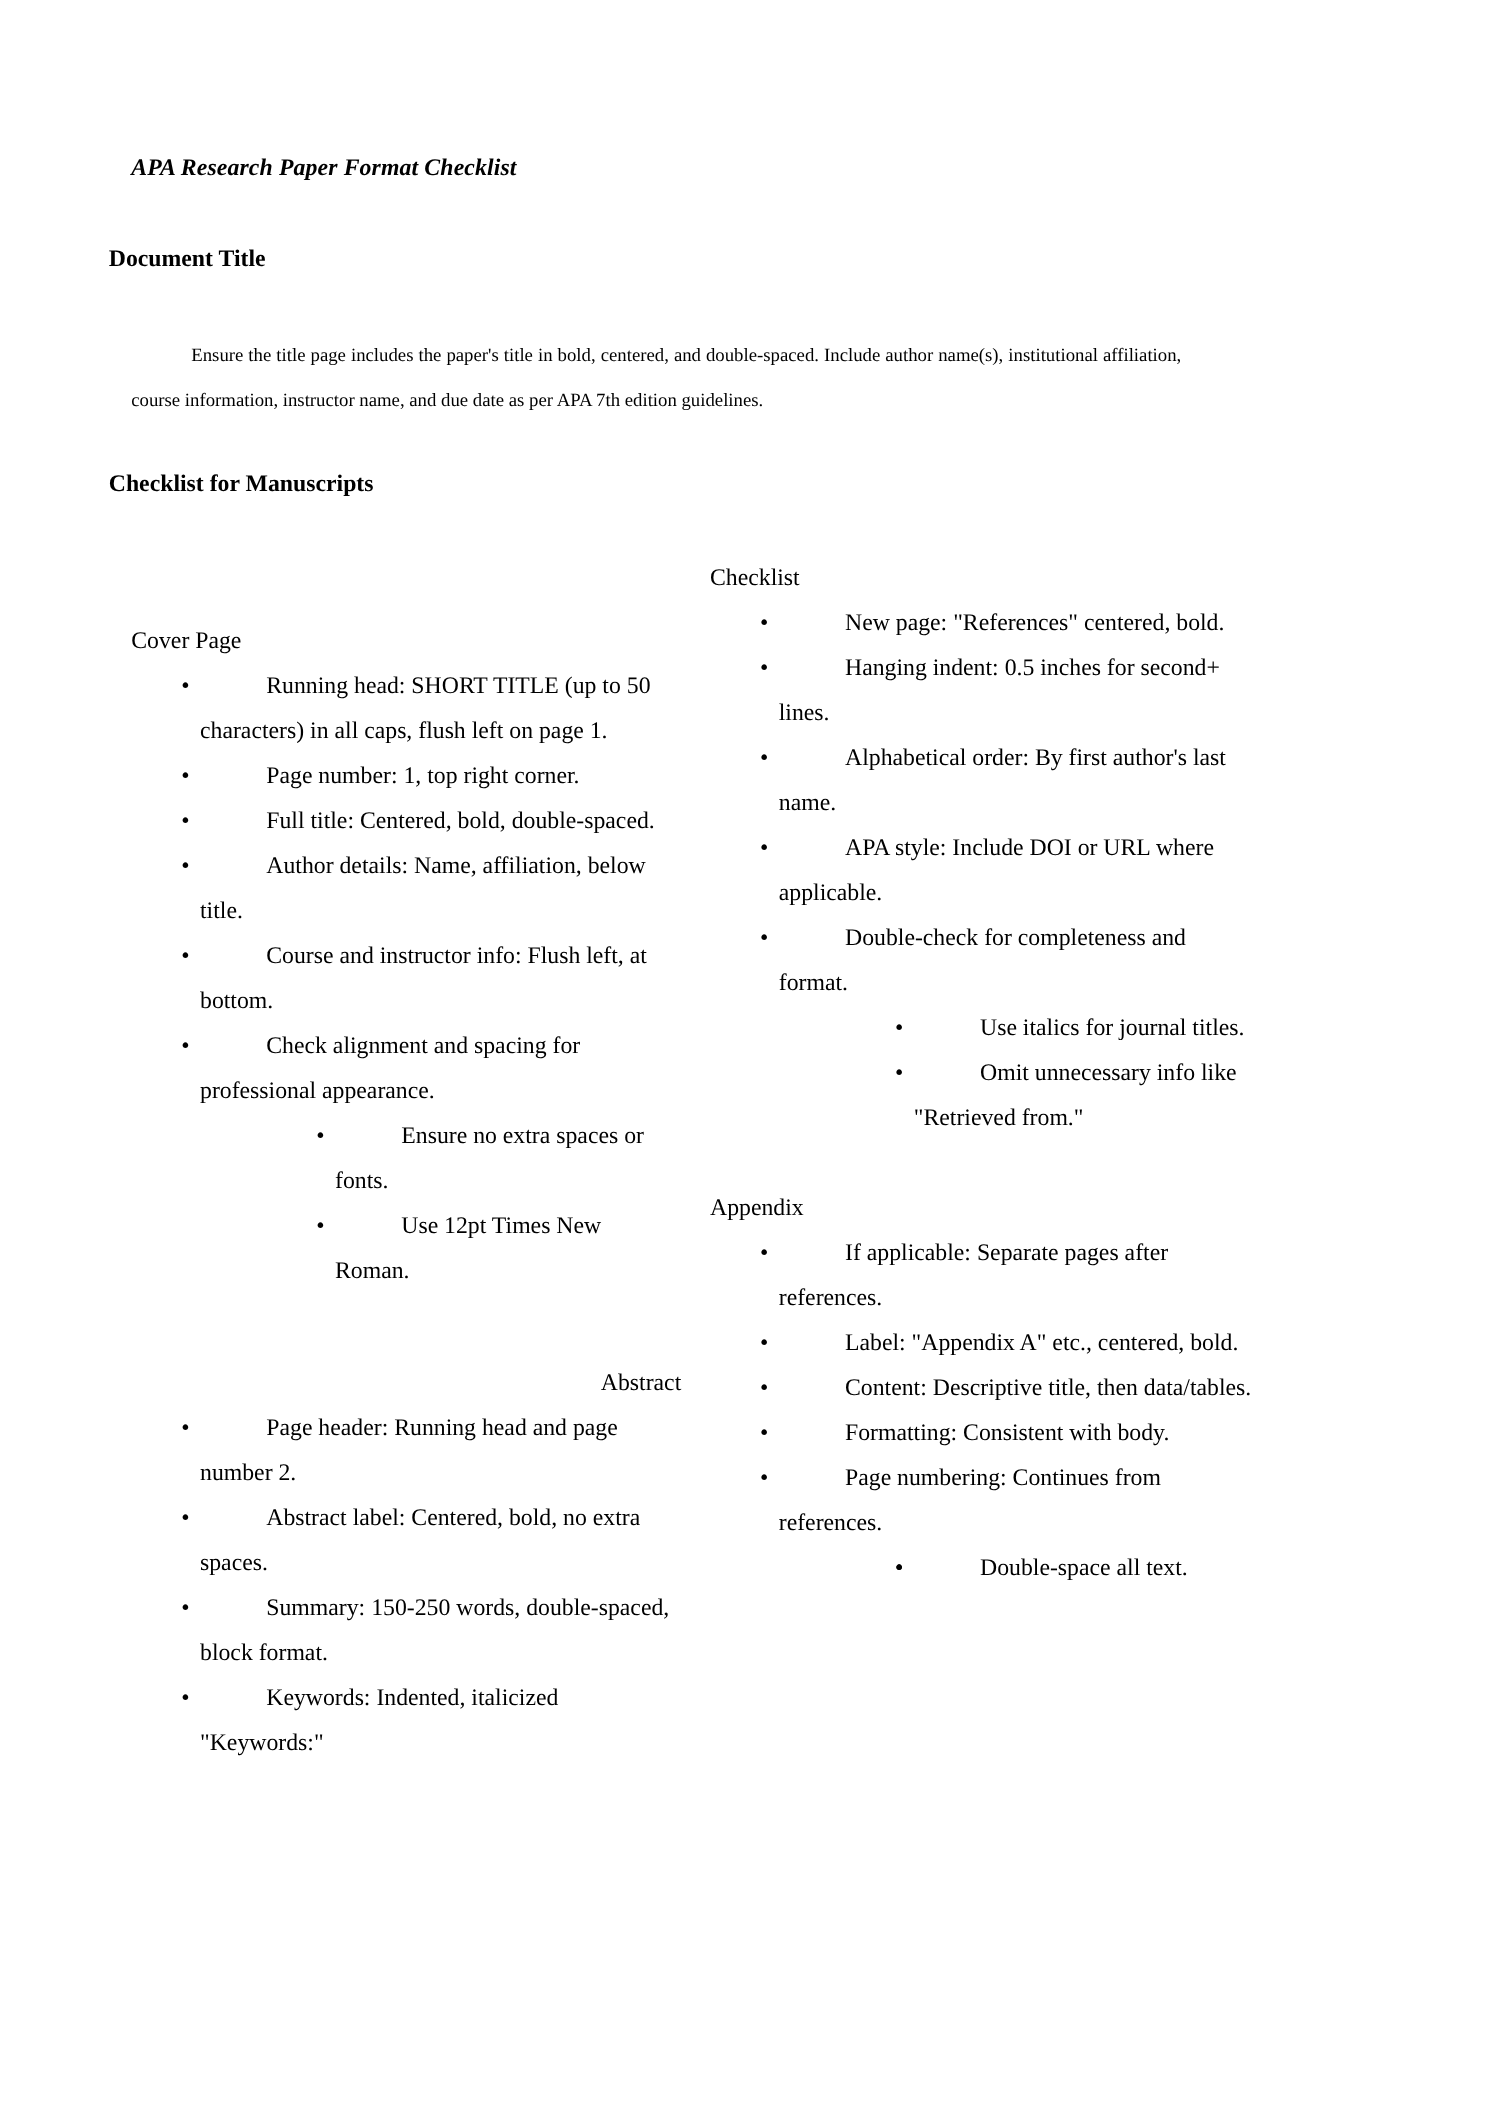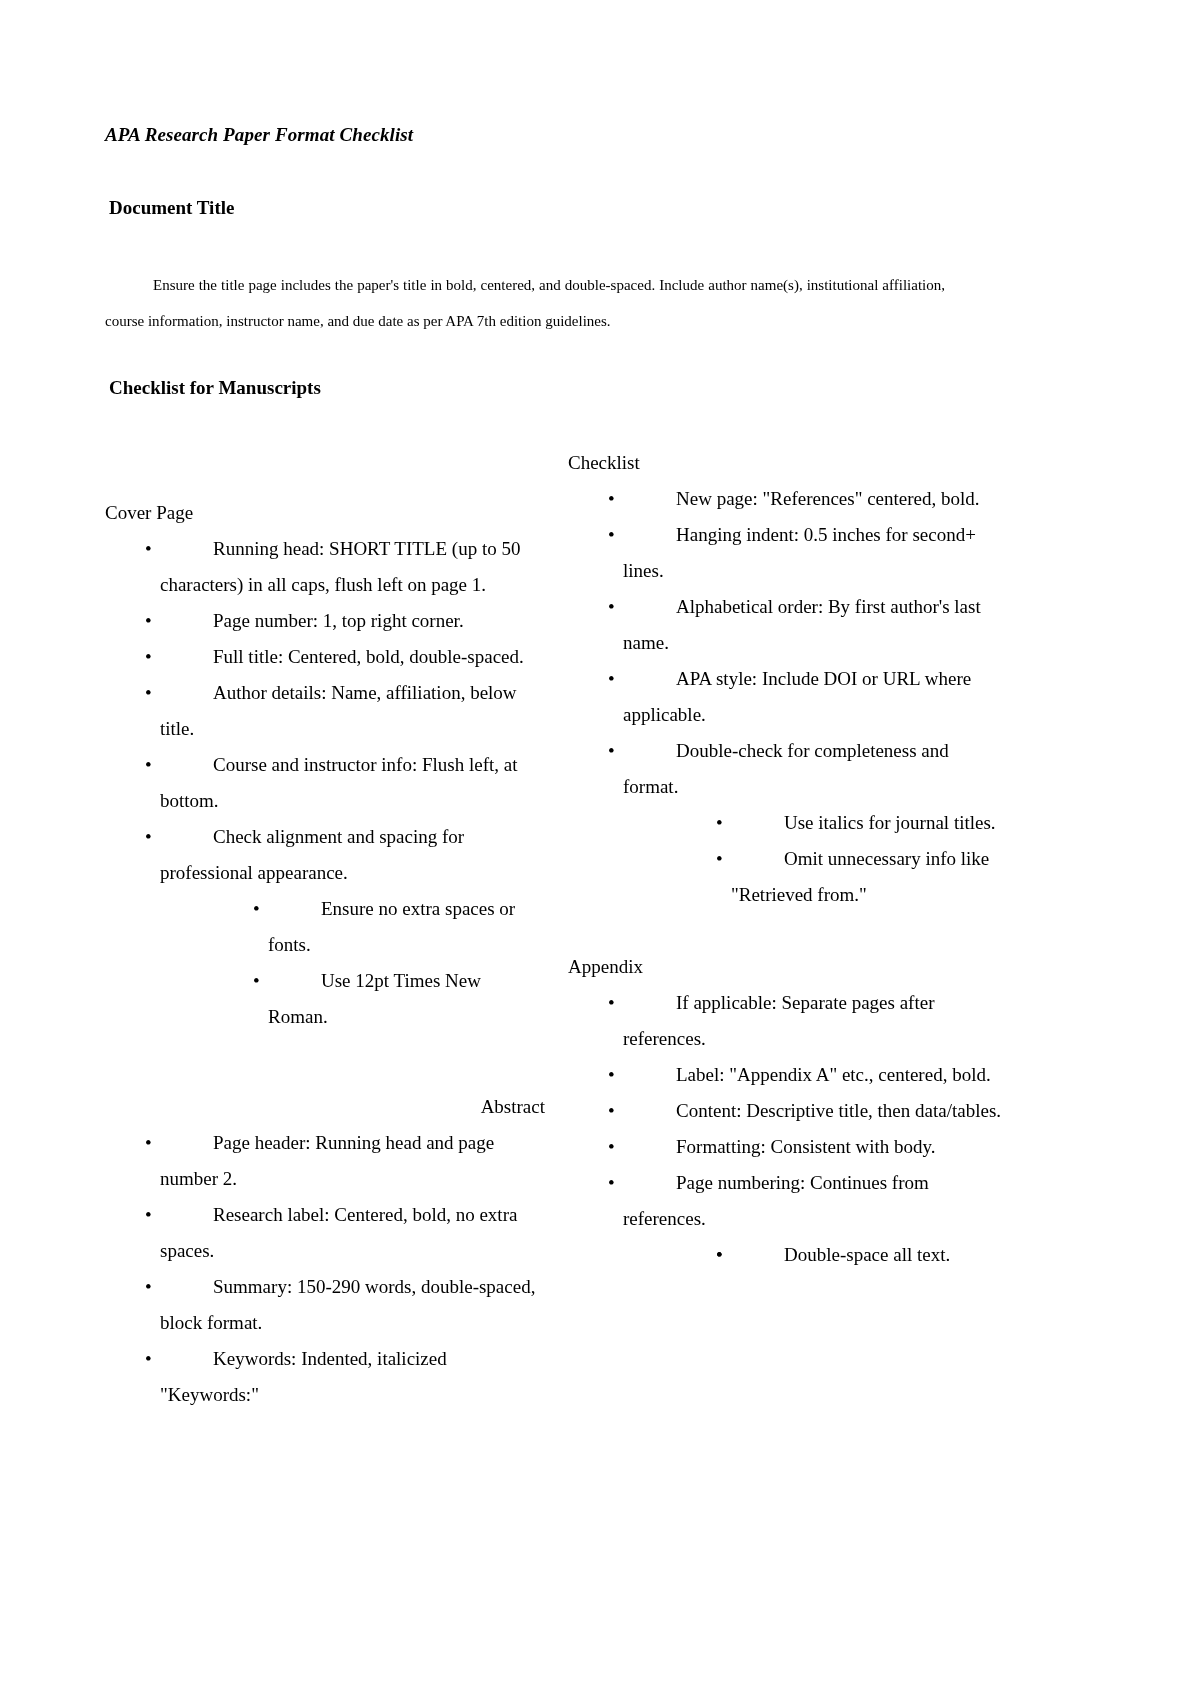--- a/index.html
+++ b/index.html
@@ -27,21 +27,21 @@
     left: 105px;
     top: 124px;
     font-size: 19px;
     font-weight: bold;
     font-style: italic;
     letter-spacing: .1px;
     white-space: nowrap;
   }
   .heading {
     position: absolute;
-    left: 109px;
+    left: 87px;
     font-size: 19px;
     font-weight: bold;
     white-space: nowrap;
   }
   .heading.h-doc-title { top: 197px; }
   .heading.h-checklist { top: 377px; }
 
   .body-para {
     position: absolute;
     left: 105px;
@@ -165,25 +165,25 @@
 
     <div class="group-label gap-xl">Abstract</div>
 
     <ul class="bullets sp-loose gap-before">
       <li>
         <span class="marker">•</span>
         <span class="txt">Page header: Running head and page number 2.</span>
       </li>
       <li>
         <span class="marker">•</span>
-        <span class="txt">Research label: Centered, bold, no extra spaces.</span>
-      </li>
-      <li>
-        <span class="marker">•</span>
-        <span class="txt">Summary: 150-290 words, double-spaced, block format.</span>
+        <span class="txt">Abstract label: Centered, bold, no extra spaces.</span>
+      </li>
+      <li>
+        <span class="marker">•</span>
+        <span class="txt">Summary: 150-250 words, double-spaced, block format.</span>
       </li>
       <li>
         <span class="marker">•</span>
         <span class="txt">Keywords: Indented, italicized "Keywords:"</span>
       </li>
     </ul>
 
   </div>
 
   <div class="col col-right">

